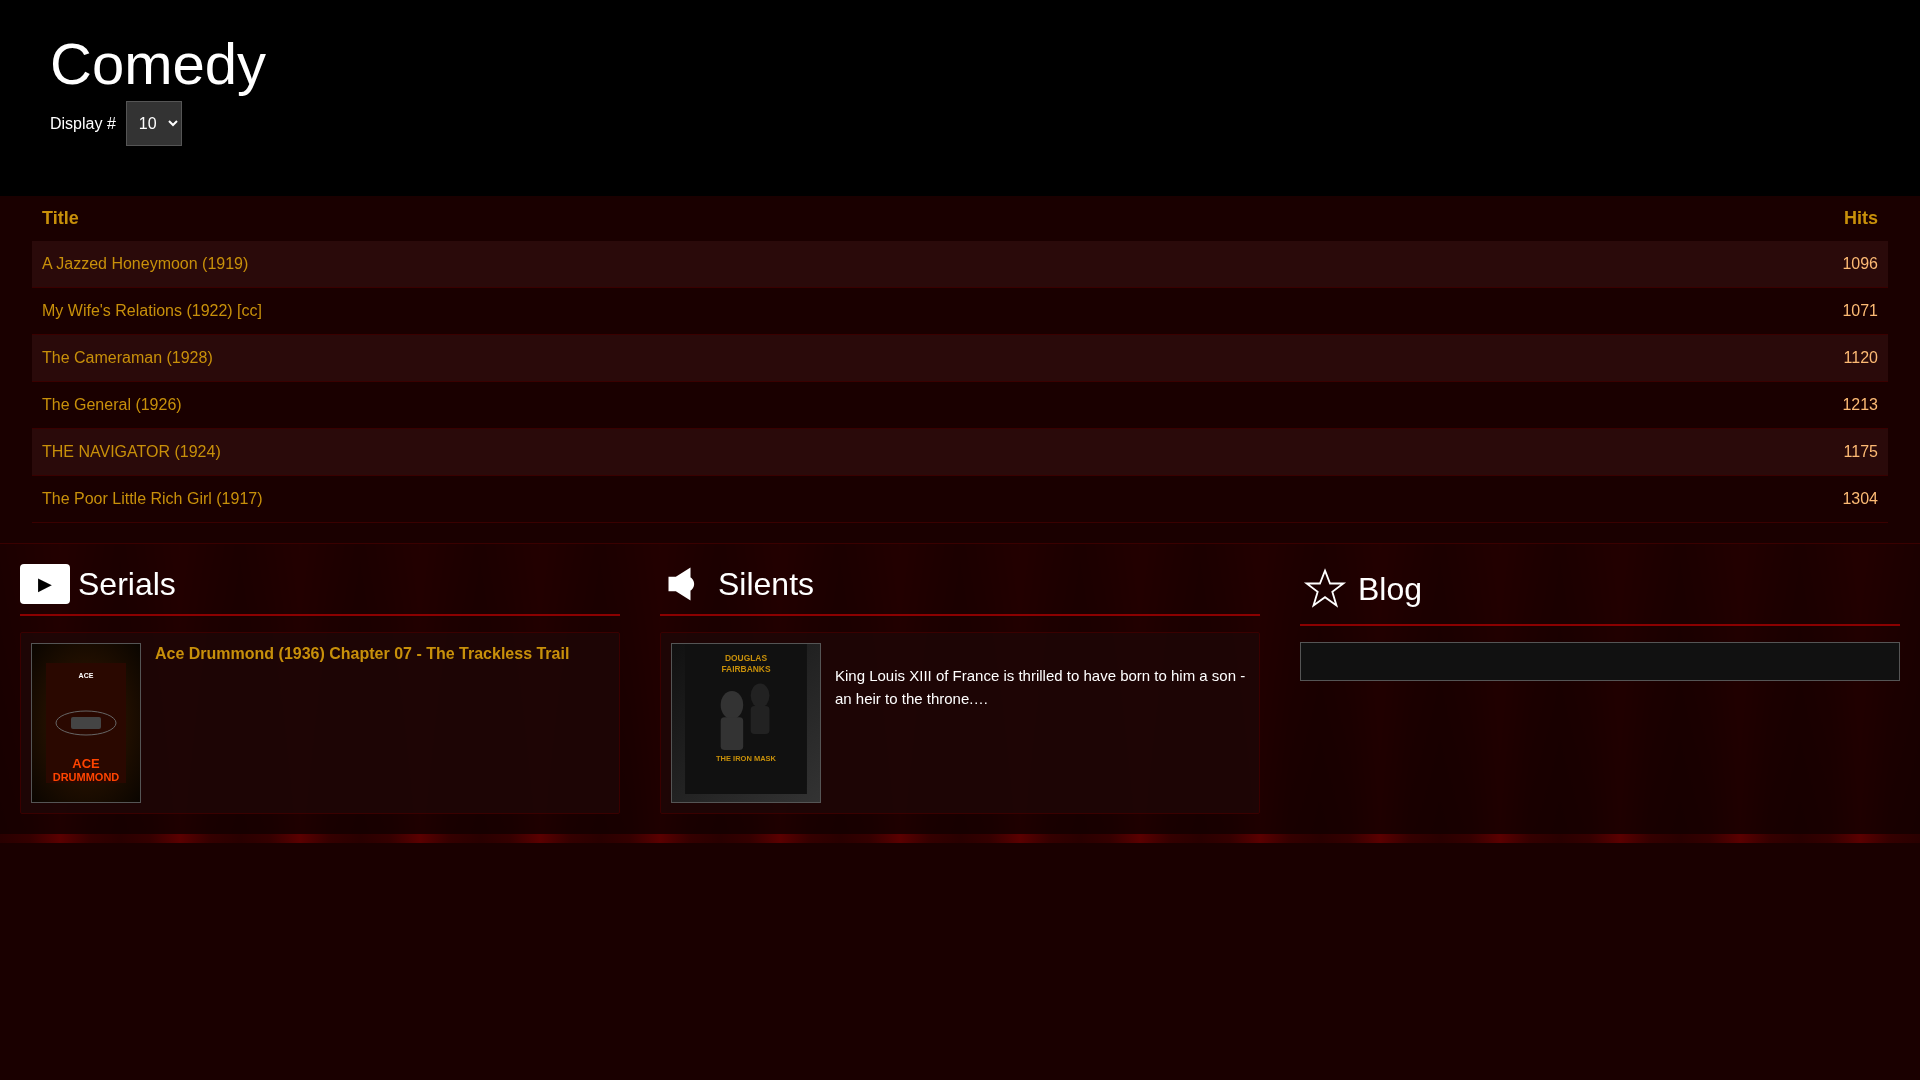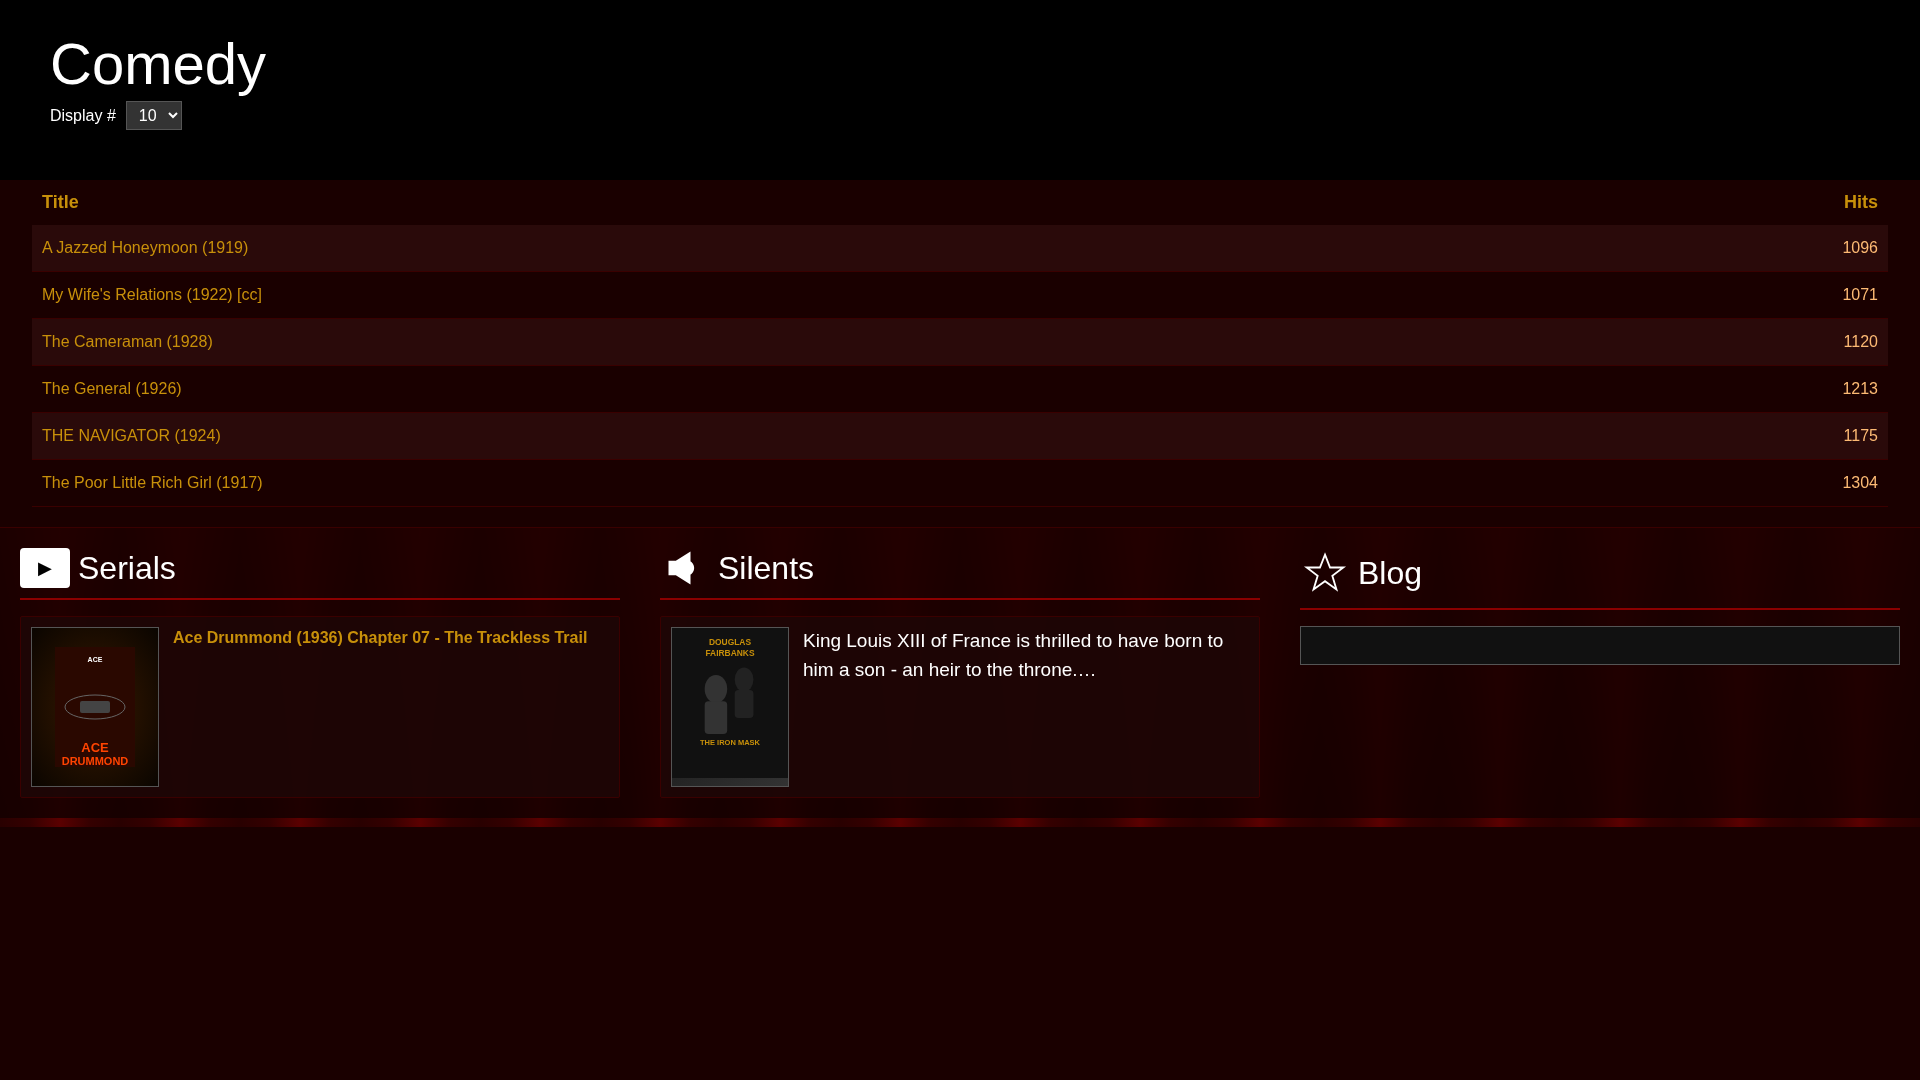--- a/index.html
+++ b/index.html
@@ -31,21 +31,21 @@
       gap: 10px;
       margin-bottom: 20px;
       color: #fff;
       font-size: 16px;
     }
 
     .display-control select {
       background: #333;
       color: #fff;
       border: 1px solid #555;
-      padding: 4px 8px;
+      padding: 12px 8px;
       font-size: 16px;
       cursor: pointer;
     }
 
     
     .table-container {
       background-color: #1a0000;
       padding: 0 32px;
     }
 
@@ -188,23 +188,24 @@
 
     .card-text {
       color: #c8900a;
       font-size: 16px;
       font-weight: bold;
       line-height: 1.4;
     }
 
     .card-text-silents {
       color: #fff;
-      font-size: 19px;
+      font-size: 15px;
       font-weight: normal;
       line-height: 1.5;
+      margin-top: 22px;
     }
 
     
     .blog-search {
       width: 100%;
       background: #111;
       border: 1px solid #555;
       color: #fff;
       padding: 10px;
       font-size: 15px;
@@ -233,21 +234,21 @@
       z-index: 0;
     }
 
     .bottom-content {
       position: relative;
       z-index: 1;
     }
 
     
     .ace-drummond-poster {
-      width: 128px;
+      width: 110px;
       height: 160px;
       flex-shrink: 0;
       background: #1a0800;
       border: 1px solid #555;
       display: flex;
       flex-direction: column;
       align-items: center;
       justify-content: center;
       overflow: hidden;
       position: relative;
@@ -258,21 +259,21 @@
       background: radial-gradient(ellipse at center, #3a1a00 0%, #0a0500 100%);
       display: flex;
       align-items: center;
       justify-content: center;
       color: #ffcc00;
       font-size: 30px;
     }
 
     
     .iron-mask-poster {
-      width: 118px;
+      width: 150px;
       height: 160px;
       flex-shrink: 0;
       background: linear-gradient(135deg, #111, #333);
       border: 1px solid #555;
       display: flex;
       flex-direction: column;
       align-items: center;
       justify-content: flex-end;
       overflow: hidden;
       position: relative;

